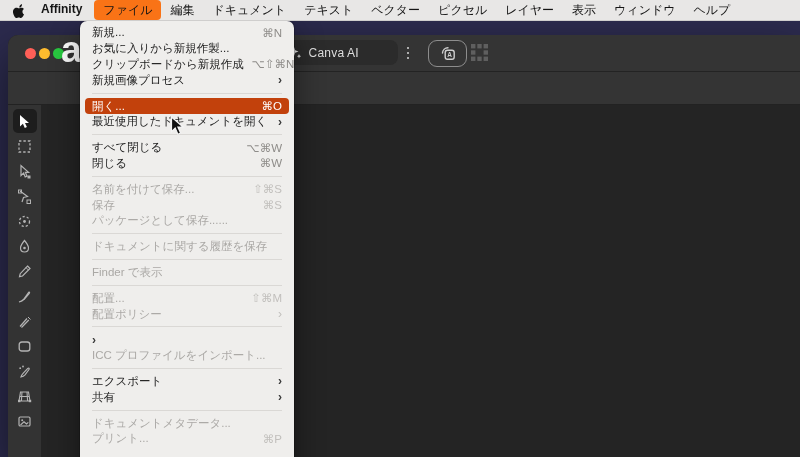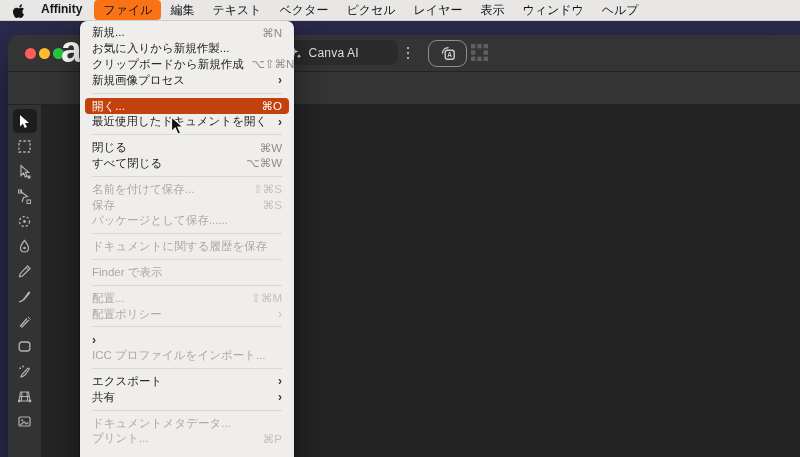--- a/index.html
+++ b/index.html
@@ -76,20 +76,21 @@
 
 <div class="menubar">
   <span class="apple">
     <svg width="13" height="15" viewBox="0 0 13 16">
         <path fill="#151515" d="M11.3,12.1c-.3.8-.5,1.1-.9,1.8-.6.9-1.4,2.1-2.4,2.1-.9,0-1.1-.6-2.3-.6s-1.5.6-2.3.6c-1,0-1.8-1-2.4-2C-.7,11.4-.9,8.4.2,6.8c.7-1.1,1.9-1.8,3-1.8s1.8.6,2.7.6c.9,0,1.4-.6,2.7-.6,1,0,2,.5,2.7,1.5-2.4,1.3-2,4.6,0,5.6zM8.5,3.6c.5-.6.8-1.4.7-2.2-.7,0-1.6.5-2.1,1.1-.5.5-.9,1.4-.7,2.2.8.1,1.6-.5,2.1-1.1z"></path>
       </svg>
   </span>
   <span class="mb-item app">Affinity</span>
   <span class="mb-item active">ファイル</span>
   <span class="mb-item">編集</span>
+  <span class="mb-item">ドキュメント</span>
   <span class="mb-item">テキスト</span>
   <span class="mb-item">ベクター</span>
   <span class="mb-item">ピクセル</span>
   <span class="mb-item">レイヤー</span>
   <span class="mb-item">表示</span>
   <span class="mb-item">ウィンドウ</span>
   <span class="mb-item">ヘルプ</span>
 </div>
 
 <div class="window">
@@ -250,26 +251,26 @@
     <span>開く...</span>
     <span class="sc">⌘O</span>
   </div>
   <div class="mi">
     <span>最近使用したドキュメントを開く</span>
     <span class="arrow">›</span>
   </div>
   <div class="sep"></div>
 
   <div class="mi">
+    <span>すべて閉じる</span>
+    <span class="sc">⌥⌘W</span>
+  </div>
+  <div class="mi">
     <span>閉じる</span>
     <span class="sc">⌘W</span>
-  </div>
-  <div class="mi">
-    <span>すべて閉じる</span>
-    <span class="sc">⌥⌘W</span>
   </div>
   <div class="sep"></div>
 
   <div class="mi disabled">
     <span>名前を付けて保存...</span>
     <span class="sc">⇧⌘S</span>
   </div>
   <div class="mi disabled">
     <span>保存</span>
     <span class="sc">⌘S</span>

